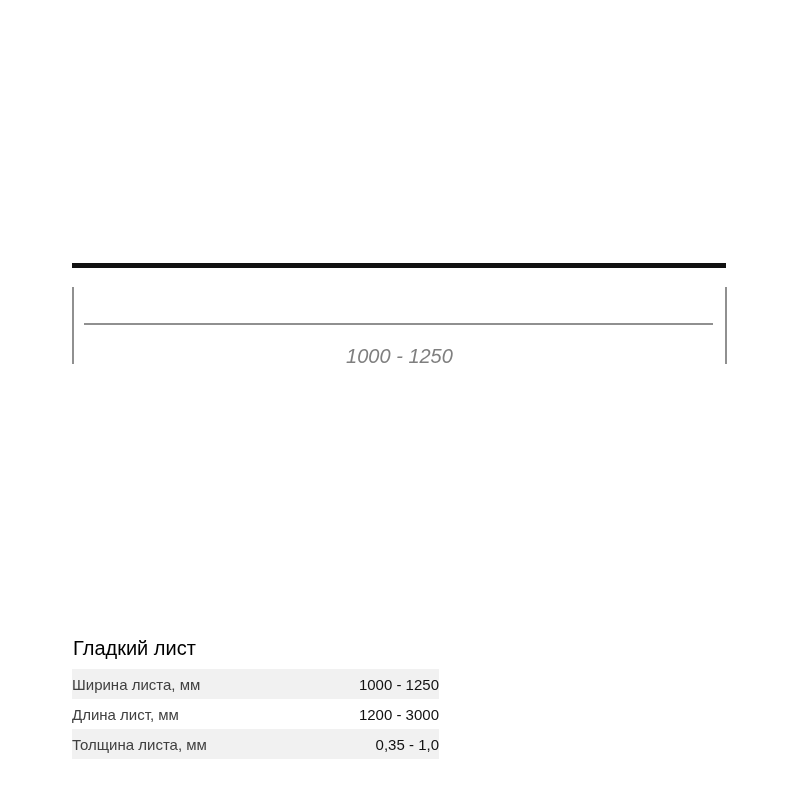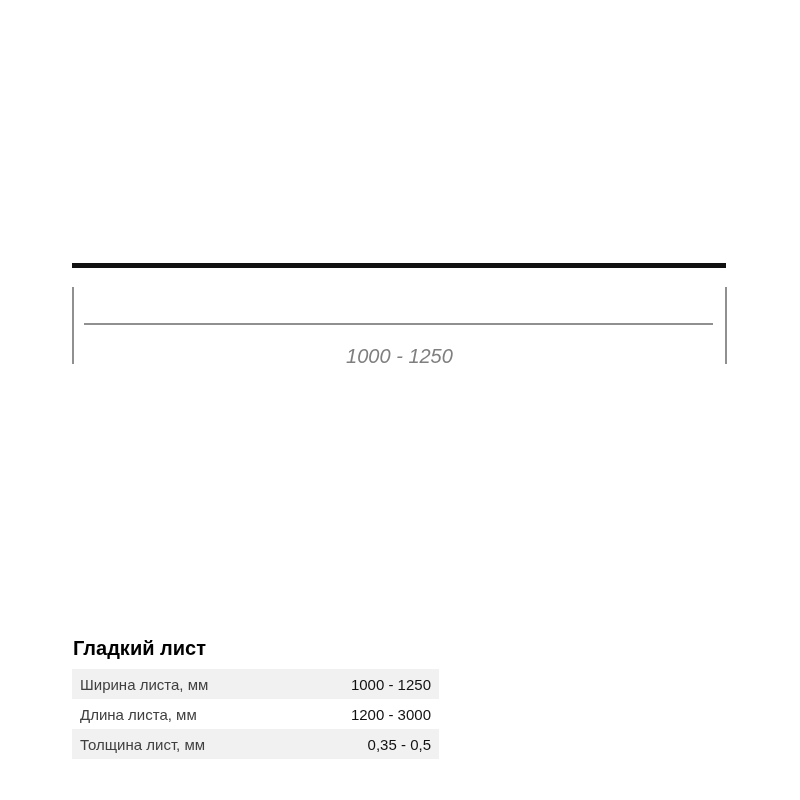--- a/index.html
+++ b/index.html
@@ -56,36 +56,36 @@
     line-height: 24px;
     color: var(--dimension-text, #7f7f7f);
   }
   
   .spec-title {
     position: absolute;
     left: 73px;
     top: 599px;
     font-size: 20px;
     line-height: 24px;
-    font-weight: bold;
+    font-weight: normal;
     color: #000000;
     white-space: nowrap;
   }
   .spec-table {
     position: absolute;
     left: 72px;
     top: 632px;
     width: 367px;
     border-collapse: collapse;
     table-layout: fixed;
     font-size: 15px;
   }
   .spec-table td {
     height: 30px;
-    padding: 0 8px;
+    padding: 0 0;
     vertical-align: middle;
     white-space: nowrap;
   }
   .spec-table tr:nth-child(odd) {
     background: var(--table-stripe, #f1f1f1);
   }
   .spec-table td.lbl {
     text-align: left;
     color: var(--label-text, #404040);
   }
@@ -109,23 +109,23 @@
 
   <div class="spec-title">Гладкий лист</div>
 
   <table class="spec-table">
     <tbody>
         <tr>
           <td class="lbl">Ширина листа, мм</td>
           <td class="val">1000 - 1250</td>
         </tr>
         <tr>
-          <td class="lbl">Длина листа, мм</td>
+          <td class="lbl">Длина лист, мм</td>
           <td class="val">1200 - 3000</td>
         </tr>
         <tr>
-          <td class="lbl">Толщина лист, мм</td>
-          <td class="val">0,35 - 0,5</td>
+          <td class="lbl">Толщина листа, мм</td>
+          <td class="val">0,35 - 1,0</td>
         </tr>
       </tbody>
   </table>
 
 </div>
 
 </body></html>

